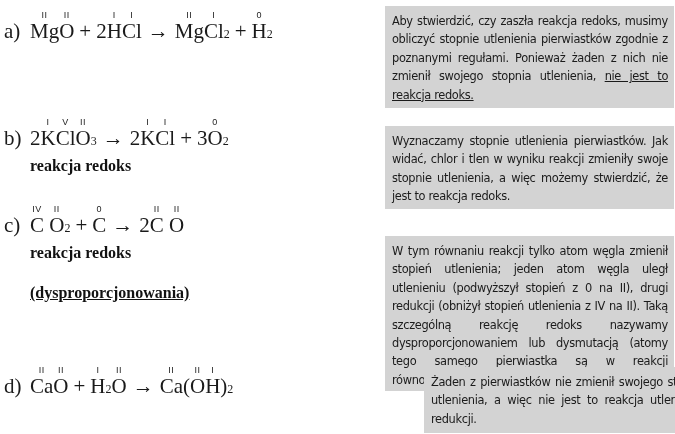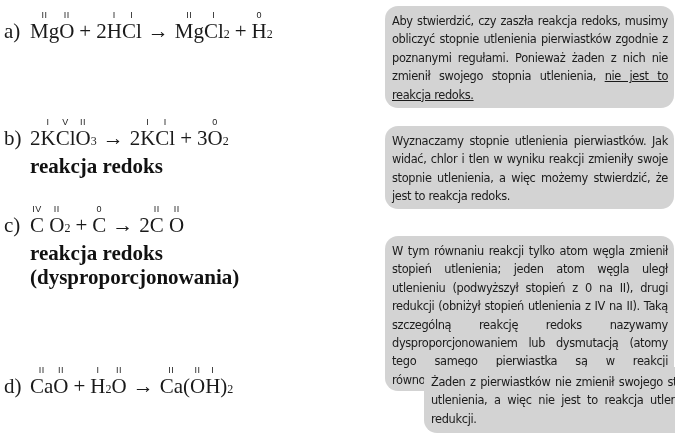--- a/index.html
+++ b/index.html
@@ -15,30 +15,29 @@
   .ox {
     position: absolute; left: 50%; transform: translateX(-50%);
     top: -10px; font-size: 9px; letter-spacing: 0.5px;
     font-family: Liberation Sans, sans-serif; color: #222;
   }
   sub.s { font-size: 12px; vertical-align: -5px; line-height: 0; }
   .op { padding: 0 5px; }
   .arrow { padding: 0 6px; }
   .bold {
     font-family: "Liberation Serif", serif; font-weight: bold;
-    font-size: 21px; color: #111; margin-left: 26px; margin-top: 5px; line-height: 24px;
+    font-size: 16px; color: #111; margin-left: 26px; margin-top: 5px; line-height: 24px;
   }
   .box {
     position: absolute; left: 385px; width: 276px;
     background: #d3d3d3;
     padding: 6px 6px 4px 7px;
     font-family: "DejaVu Sans", sans-serif; font-size: 11.4px; line-height: 18.4px;
     color: #1b1b1b; text-align: justify;
     letter-spacing: -0.35px;
-    border-radius: 13px;
   }
   .box u { text-decoration: underline; }
 </style>
 </head>
 <body>
 
 <div class="eq" style="top:21px;">
   <div class="eq-line">
     <span class="label">a)</span>
     <span class="atom"><span class="ox">II</span><span>Mg</span></span>
@@ -80,21 +79,21 @@
 <div class="eq" style="top:215px;">
   <div class="eq-line">
     <span class="label">c)</span>
     <span class="atom"><span class="ox">IV</span><span>C</span></span>&nbsp;<span class="atom"><span class="ox">II</span><span>O</span></span><sub class="s">2</sub>
     <span class="op">+</span>
     <span class="atom"><span class="ox">0</span><span>C</span></span>
     <span class="arrow">→</span>
     <span>2</span><span class="atom"><span class="ox">II</span><span>C</span></span>&nbsp;<span class="atom"><span class="ox">II</span><span>O</span></span>
   </div>
   <div class="bold">reakcja redoks</div>
-  <div class="bold" style="margin-top:0;">(dysproporcjonowania)</div>
+  <div class="bold" style="margin-top:16px;text-decoration:underline;">(dysproporcjonowania)</div>
 </div>
 
 <div class="eq" style="top:376px;">
   <div class="eq-line">
     <span class="label">d)</span>
     <span class="atom"><span class="ox">II</span><span>Ca</span></span>
       <span class="atom"><span class="ox">II</span><span>O</span></span>
     <span class="op">+</span>
     <span class="atom"><span class="ox">I</span><span>H</span></span>
       <sub class="s">2</sub>

